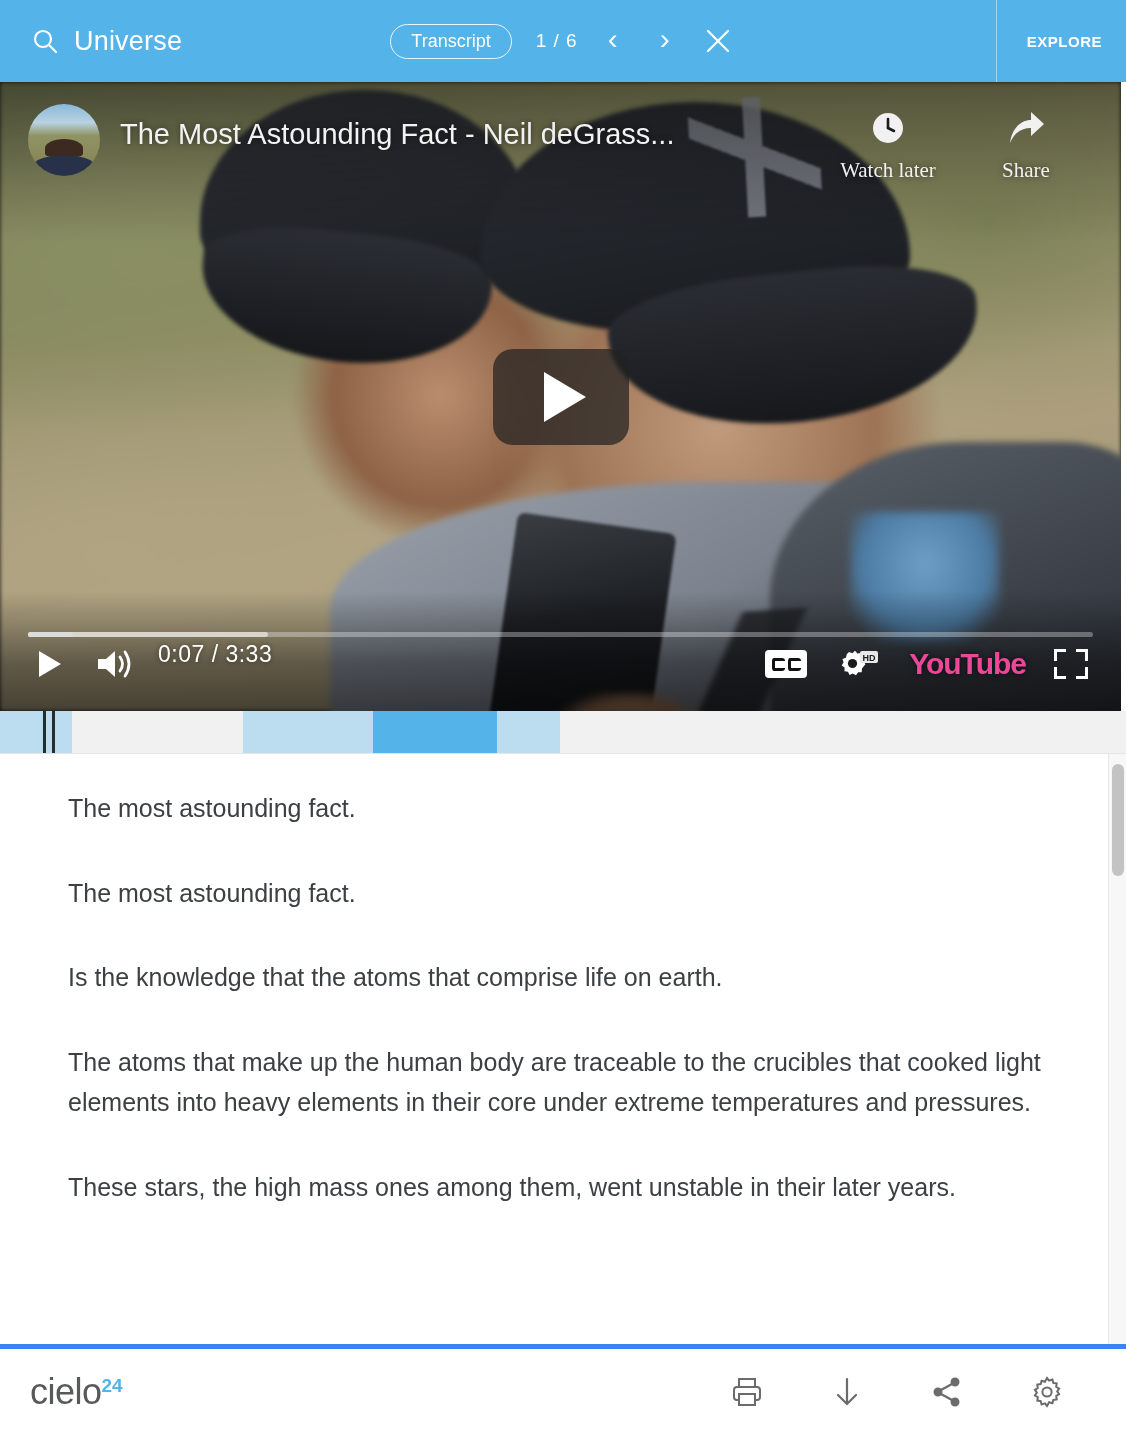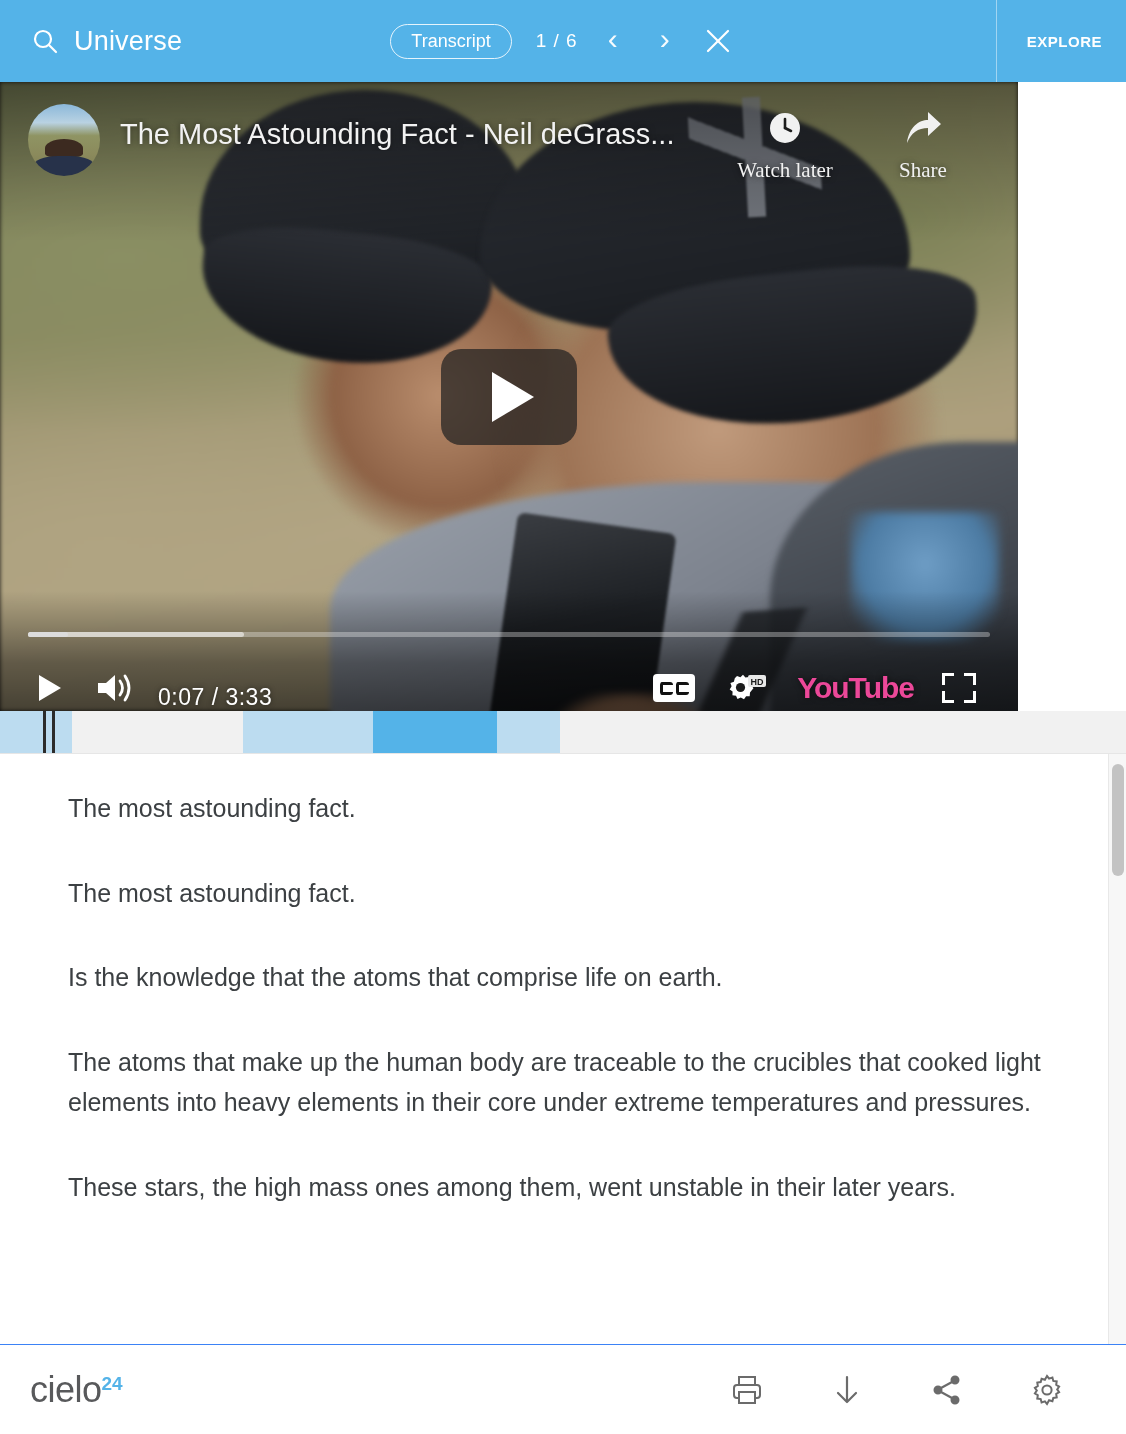--- a/index.html
+++ b/index.html
@@ -44,21 +44,21 @@
   .explore-wrap {
     margin-left: auto; height: 100%;
     display: flex; align-items: center;
     border-left: 1.5px solid rgba(255,255,255,.45);
     padding: 0 24px 0 30px;
   }
   .explore-btn { color: #fff; font-size: 15px; font-weight: 700; letter-spacing: .5px; }
 
   
   .video {
-    position: relative; flex: 0 0 629px; height: 629px; width: 1018px;
+    position: relative; flex: 0 0 629px; height: 629px; width: 1121px;
     overflow: hidden; background: #1b1a16;
   }
   .video-bg { position: absolute; inset: 0; }
   .v-field {
     position: absolute; inset: 0;
     background:
       radial-gradient(ellipse 60% 40% at 12% 28%, #8a8f63 0%, rgba(138,143,99,0) 70%),
       radial-gradient(ellipse 55% 45% at 88% 22%, #7d8257 0%, rgba(125,130,87,0) 72%),
       radial-gradient(ellipse 70% 50% at 10% 75%, #b0a482 0%, rgba(176,164,130,0) 70%),
       radial-gradient(ellipse 70% 55% at 92% 78%, #a89a76 0%, rgba(168,154,118,0) 70%),
@@ -198,22 +198,22 @@
 
   
   .v-progress {
     position: absolute; left: 28px; right: 28px; bottom: 74px;
     height: 5px; background: rgba(255,255,255,.32); border-radius: 3px;
   }
   .v-progress .loaded { position: absolute; left: 0; top: 0; bottom: 0; width: 22.5%; background: rgba(255,255,255,.55); border-radius: 3px; }
   .v-progress .played { position: absolute; left: 0; top: 0; bottom: 0; width: 4.2%; background: #dcdcdc; border-radius: 3px; }
 
   .v-controls {
-    position: absolute; left: 0; right: 16px; bottom: 0; height: 70px;
-    display: flex; align-items: flex-end; padding: 0 26px;
+    position: absolute; left: 0; right: 7px; bottom: 0; height: 70px;
+    display: flex; align-items: flex-start; padding: 0 26px;
   }
   .ctrl { display: flex; align-items: center; justify-content: center; height: 46px; }
   .ctrl-play { width: 48px; }
   .ctrl-play .tri2 {
     width: 0; height: 0;
     border-left: 22px solid #fff;
     border-top: 13px solid transparent;
     border-bottom: 13px solid transparent;
   }
   .ctrl-vol { width: 56px; margin-left: 14px; }
@@ -268,21 +268,21 @@
     border-left: 1px solid #e8e8e8; position: relative;
   }
   .scroll-thumb {
     position: absolute; left: 3px; top: 10px; width: 12px; height: 112px;
     background: #c3c3c3; border-radius: 7px;
   }
 
   
   .footer {
     flex: 0 0 90px; height: 90px;
-    border-top: 1px solid #3b82f6;
+    border-top: 5px solid #3b82f6;
     background: #fff;
     display: flex; align-items: center; padding: 0 30px;
   }
   .logo { display: flex; align-items: flex-start; }
   .logo .cielo { font-size: 36px; color: #58595b; letter-spacing: -.5px; line-height: 1; }
   .logo .num { font-size: 19px; color: #54b3e8; font-weight: 700; line-height: 1; margin-top: 2px; }
   .footer-actions { margin-left: auto; display: flex; align-items: center; gap: 62px; padding-right: 30px; }
   .f-ic { width: 38px; height: 38px; display: flex; align-items: center; justify-content: center; color: #6b6b6b; }
 </style>
 </head>

